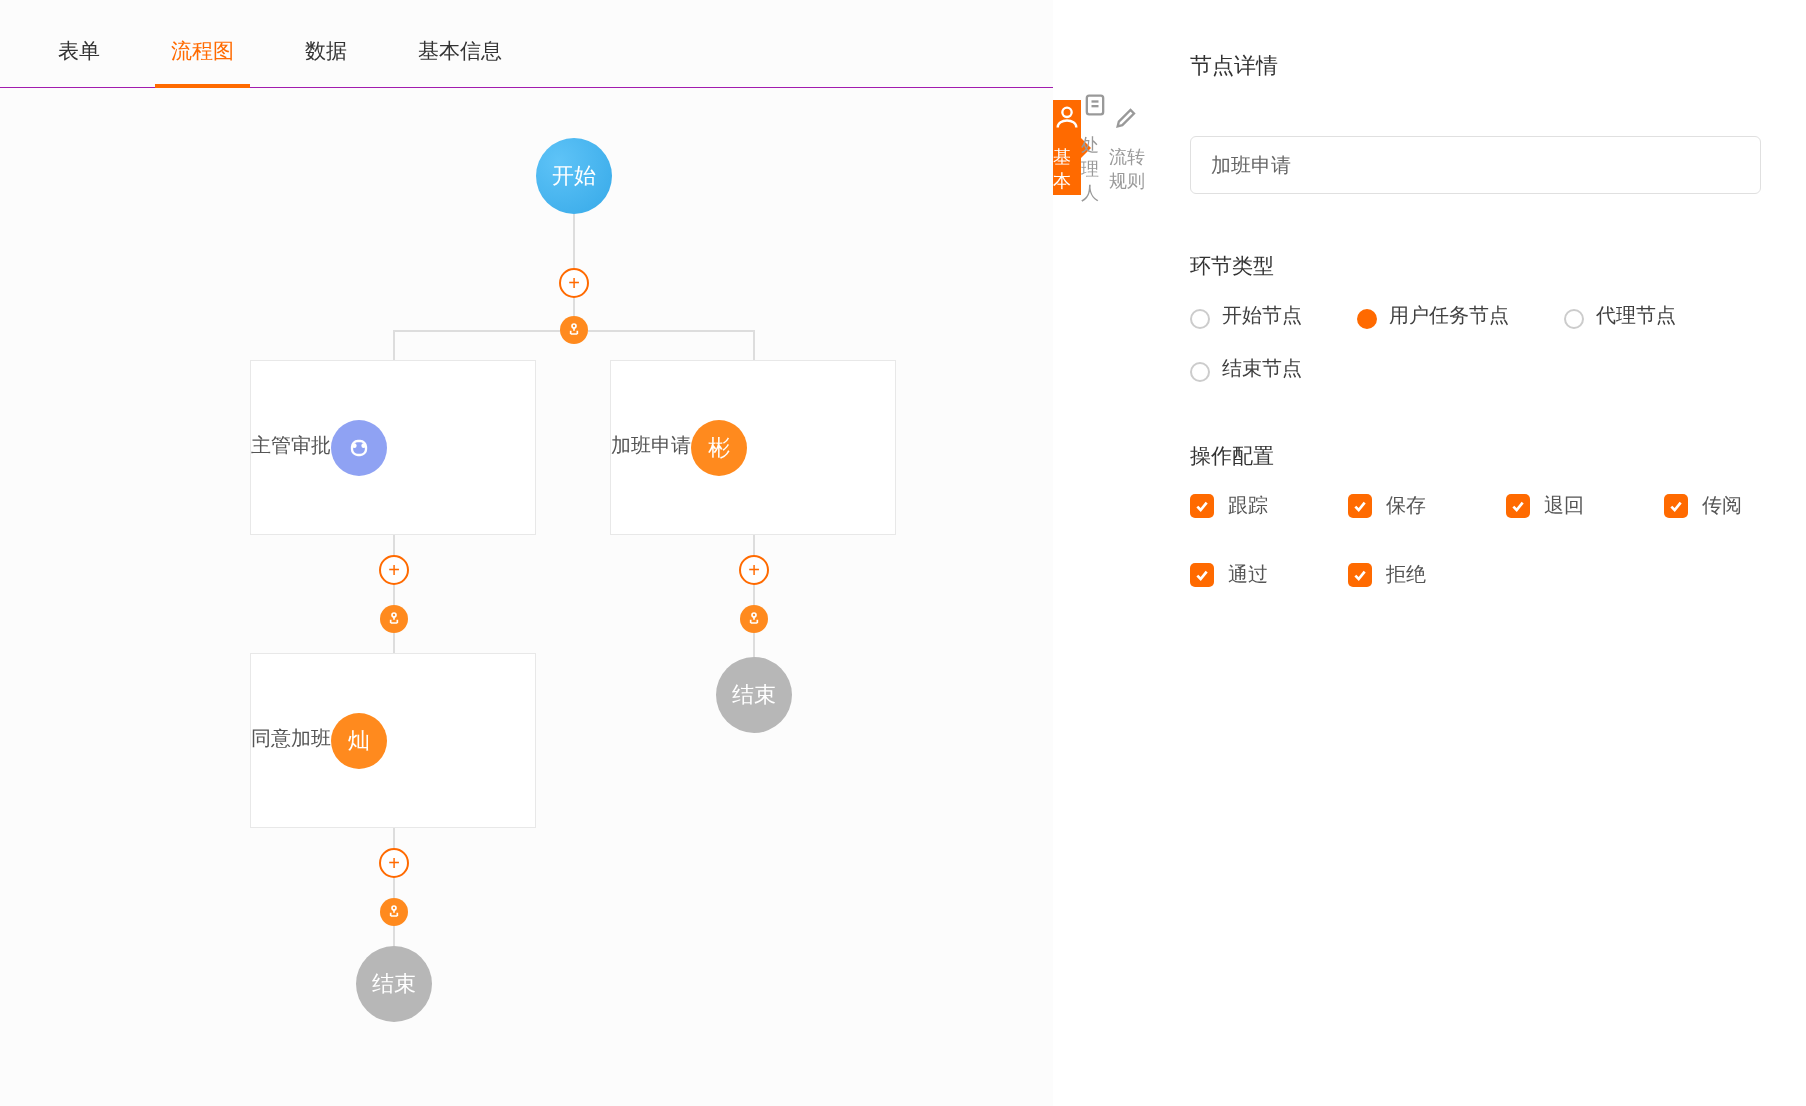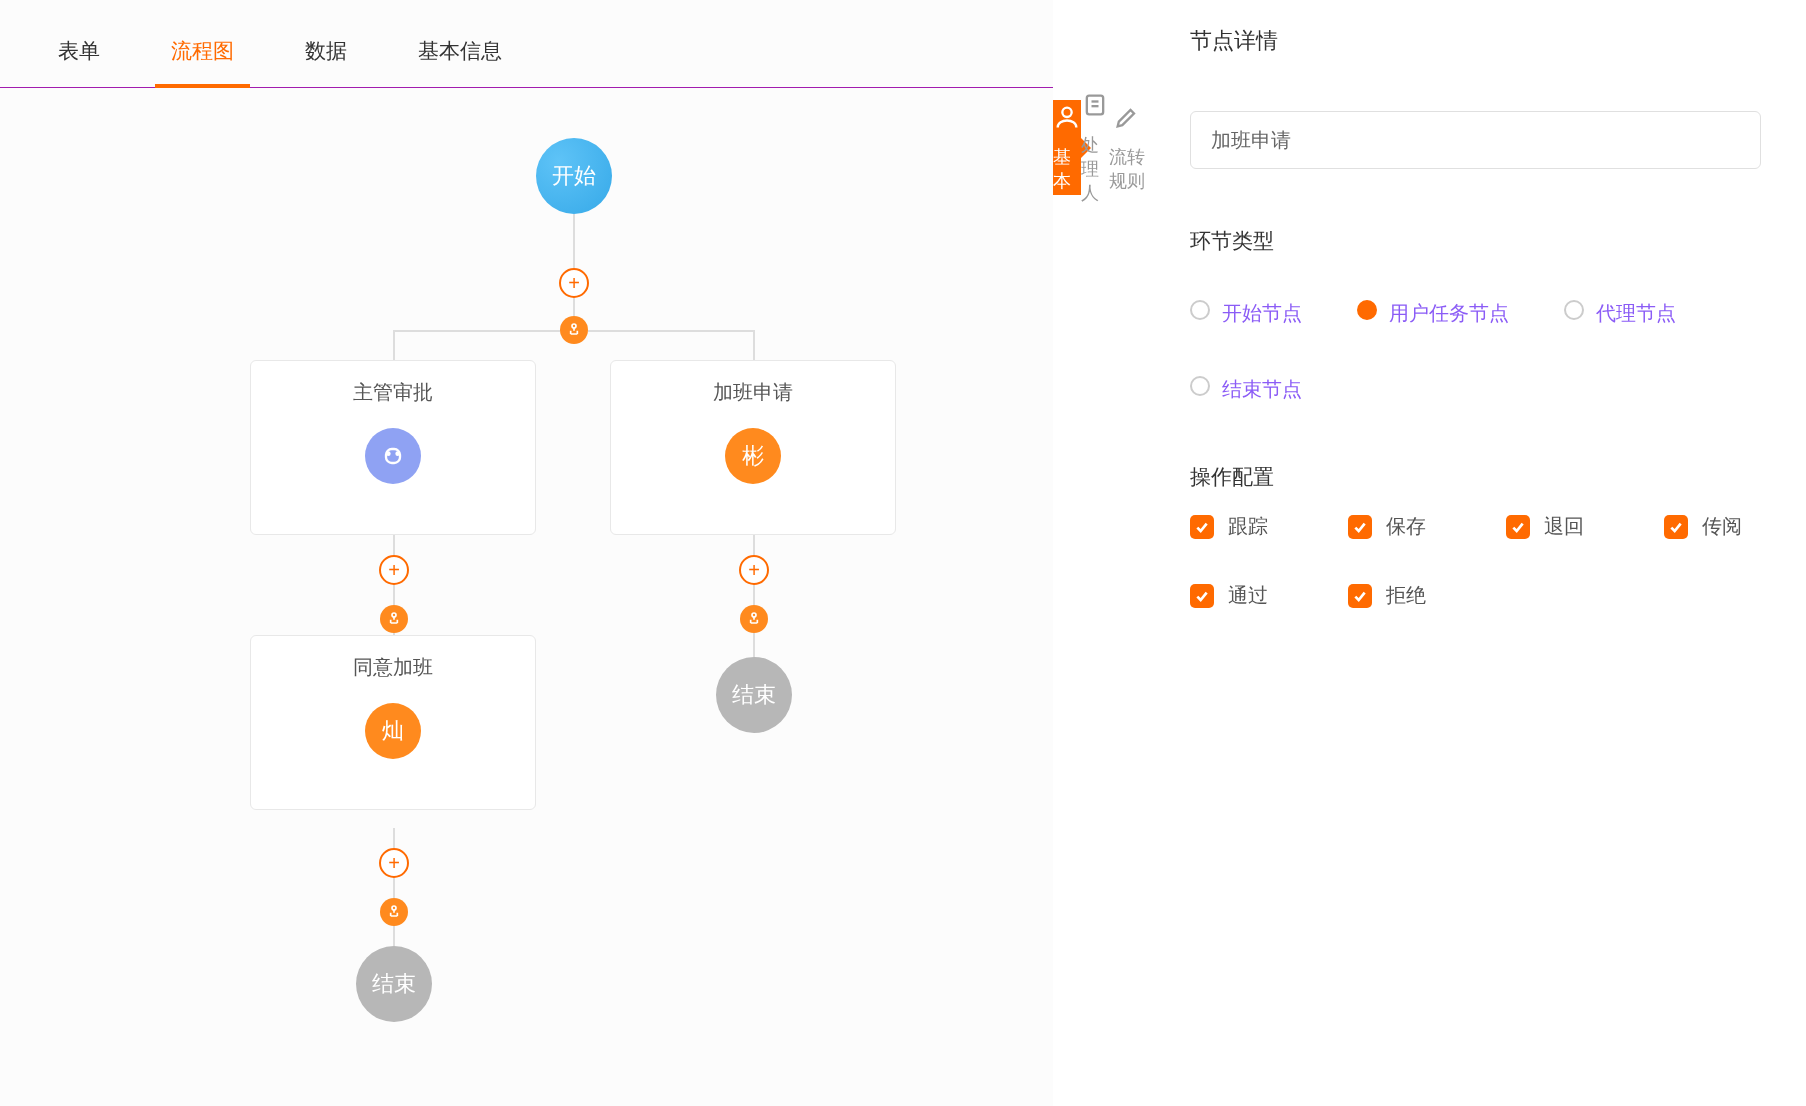--- a/index.html
+++ b/index.html
@@ -50,25 +50,25 @@
   background: #ff6a00;
 }
 .canvas {
   position: relative;
   height: 1000px;
 }
 .flow-node {
   position: absolute;
   background: #fff;
   border: 1px solid #e8e8e8;
-  border-radius: 6px;
+  border-radius: 0;
   width: 286px;
   height: 175px;
   display: flex;
-  flex-direction: column;
+  flex-direction: row;
   align-items: center;
 }
 .flow-node .node-title {
   font-size: 20px;
   color: #555;
   margin-top: 18px;
   margin-bottom: 22px;
 }
 .avatar {
   width: 56px;
@@ -176,21 +176,21 @@
   border-left: 10px solid #ff6a00;
   border-top: 10px solid transparent;
   border-bottom: 10px solid transparent;
 }
 .mini-tab svg {
   width: 28px;
   height: 28px;
 }
 .panel-content {
   flex: 1;
-  padding: 26px 45px;
+  padding: 51px 45px;
 }
 .panel-title {
   font-size: 22px;
   color: #333;
   margin-bottom: 55px;
 }
 .section-label {
   font-size: 21px;
   color: #333;
   margin-bottom: 22px;
@@ -207,26 +207,25 @@
   outline: none;
 }
 .radio-group {
   display: flex;
   flex-wrap: wrap;
   gap: 26px 55px;
   margin-bottom: 60px;
 }
 .radio-item {
   display: flex;
-  align-items: flex-start;
+  align-items: flex-end;
   gap: 12px;
   font-size: 20px;
-  color: #8b5cf6;
+  color: #404040;
   cursor: pointer;
-  margin-top: 23px;
 }
 .radio-dot {
   width: 20px;
   height: 20px;
   border-radius: 50%;
   border: 2px solid #ccc;
   background: #fff;
   display: inline-block;
 }
 .radio-item.selected .radio-dot {
@@ -315,21 +314,21 @@
       <div class="add-btn" style="left:379px; top:467px;">+</div>
       <div class="vline" style="left:393px; top:497px; height:20px;"></div>
       <div class="branch-icon" style="left:380px; top:517px;">
         <svg viewBox="0 0 24 24" fill="none" stroke="#fff" stroke-width="2.5">
             <circle cx="12" cy="6" r="3"></circle>
             <path d="M12 9v4M7 18h10M7 18v-5M17 18v-5"></path>
           </svg>
       </div>
       <div class="vline" style="left:393px; top:545px; height:20px;"></div>
 
-      <div class="flow-node" style="left:250px; top:547px;">
+      <div class="flow-node" style="left:250px; top:565px;">
         <div class="node-title">同意加班</div>
         <div class="avatar orange">灿</div>
       </div>
 
       <div class="vline" style="left:393px; top:740px; height:20px;"></div>
       <div class="add-btn" style="left:379px; top:760px;">+</div>
       <div class="vline" style="left:393px; top:790px; height:20px;"></div>
       <div class="branch-icon" style="left:380px; top:810px;">
         <svg viewBox="0 0 24 24" fill="none" stroke="#fff" stroke-width="2.5">
             <circle cx="12" cy="6" r="3"></circle>

